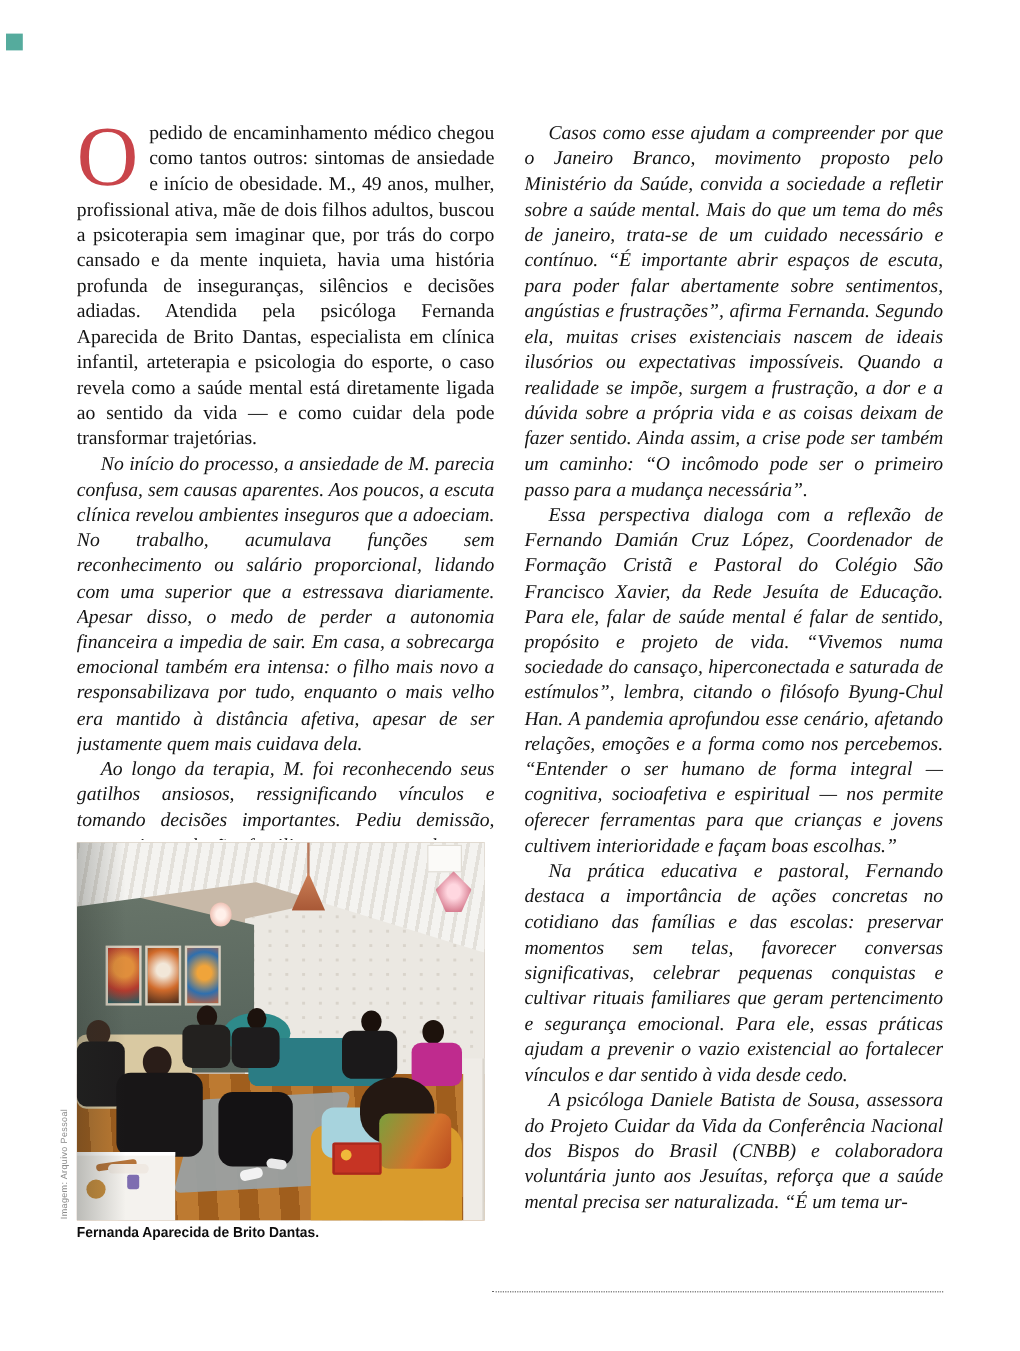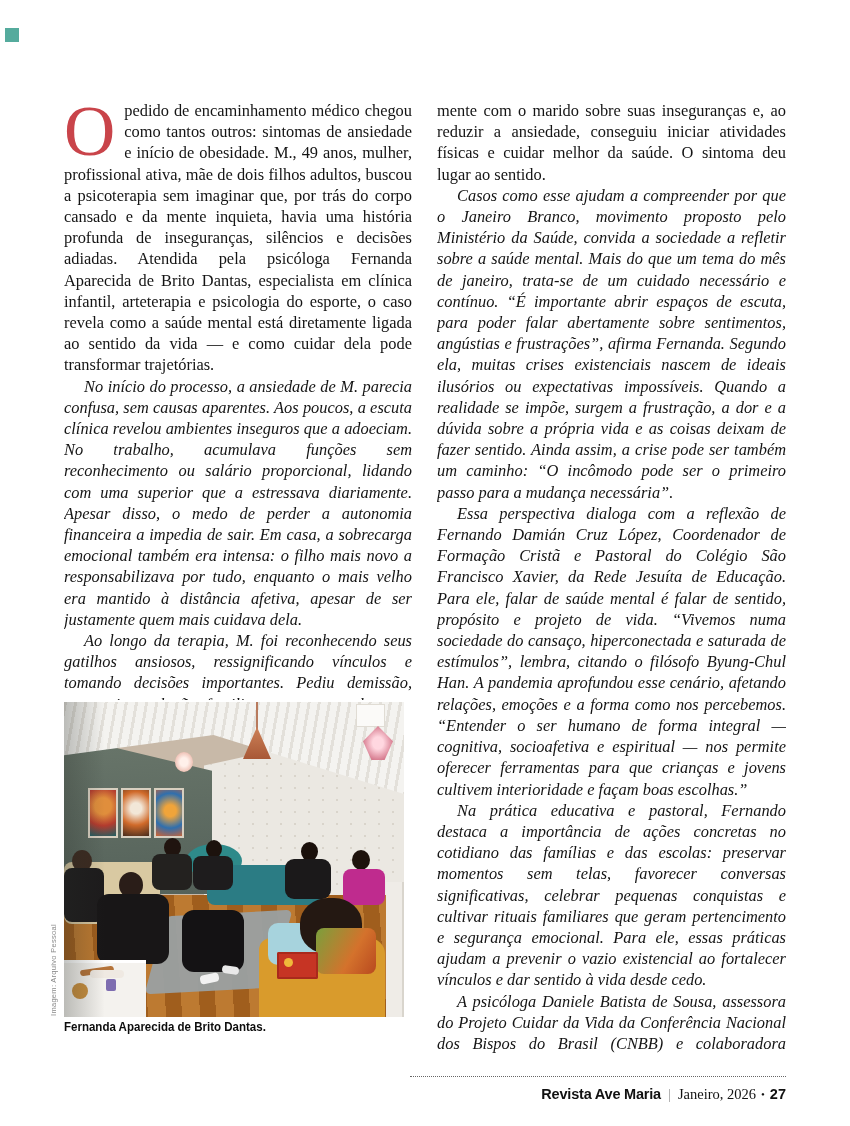--- a/index.html
+++ b/index.html
@@ -110,21 +110,20 @@
 
   <div class="corner-square"></div>
 
   <div class="col left">
     <p class="p first"><span class="dropcap">O</span><span>pedido de encaminhamento médico chegou como tantos outros: sintomas de ansiedade e início de obesidade. M., 49 anos, mulher, profissional ativa, mãe de dois filhos adultos, buscou a psicoterapia sem imaginar que, por trás do corpo cansado e da mente inquieta, havia uma história profunda de inseguranças, silêncios e decisões adiadas. Atendida pela psicóloga Fernanda Aparecida de Brito Dantas, especialista em clínica infantil, arteterapia e psicologia do esporte, o caso revela como a saúde mental está diretamente ligada ao sentido da vida — e como cuidar dela pode transformar trajetórias.</span></p>
     <p class="p indent">No início do processo, a ansiedade de M. parecia confusa, sem causas aparentes. Aos poucos, a escuta clínica revelou ambientes inseguros que a adoeciam. No trabalho, acumulava funções sem reconhecimento ou salário proporcional, lidando com uma superior que a estressava diariamente. Apesar disso, o medo de perder a autonomia financeira a impedia de sair. Em casa, a sobrecarga emocional também era intensa: o filho mais novo a responsabilizava por tudo, enquanto o mais velho era mantido à distância afetiva, apesar de ser justamente quem mais cuidava dela.</p>
     <p class="p indent">Ao longo da terapia, M. foi reconhecendo seus gatilhos ansiosos, ressignificando vínculos e tomando decisões importantes. Pediu demissão, reorganizou relações familiares, conversou aberta-</p>
   </div>
 
   <div class="col right">
-    <p class="p">mente com o marido sobre suas inseguranças e, ao reduzir a ansiedade, conseguiu iniciar atividades físicas e cuidar melhor da saúde. O sintoma deu lugar ao sentido.</p>
     <p class="p indent">Casos como esse ajudam a compreender por que o Janeiro Branco, movimento proposto pelo Ministério da Saúde, convida a sociedade a refletir sobre a saúde mental. Mais do que um tema do mês de janeiro, trata-se de um cuidado necessário e contínuo. “É importante abrir espaços de escuta, para poder falar abertamente sobre sentimentos, angústias e frustrações”, afirma Fernanda. Segundo ela, muitas crises existenciais nascem de ideais ilusórios ou expectativas impossíveis. Quando a realidade se impõe, surgem a frustração, a dor e a dúvida sobre a própria vida e as coisas deixam de fazer sentido. Ainda assim, a crise pode ser também um caminho: “O incômodo pode ser o primeiro passo para a mudança necessária”.</p>
     <p class="p indent">Essa perspectiva dialoga com a reflexão de Fernando Damián Cruz López, Coordenador de Formação Cristã e Pastoral do Colégio São Francisco Xavier, da Rede Jesuíta de Educação. Para ele, falar de saúde mental é falar de sentido, propósito e projeto de vida. “Vivemos numa sociedade do cansaço, hiperconectada e saturada de estímulos”, lembra, citando o filósofo Byung-Chul Han. A pandemia aprofundou esse cenário, afetando relações, emoções e a forma como nos percebemos. “Entender o ser humano de forma integral — cognitiva, socioafetiva e espiritual — nos permite oferecer ferramentas para que crianças e jovens cultivem interioridade e façam boas escolhas.”</p>
     <p class="p indent">Na prática educativa e pastoral, Fernando destaca a importância de ações concretas no cotidiano das famílias e das escolas: preservar momentos sem telas, favorecer conversas significativas, celebrar pequenas conquistas e cultivar rituais familiares que geram pertencimento e segurança emocional. Para ele, essas práticas ajudam a prevenir o vazio existencial ao fortalecer vínculos e dar sentido à vida desde cedo.</p>
     <p class="p indent">A psicóloga Daniele Batista de Sousa, assessora do Projeto Cuidar da Vida da Conferência Nacional dos Bispos do Brasil (CNBB) e colaboradora voluntária junto aos Jesuítas, reforça que a saúde mental precisa ser naturalizada. “É um tema ur-</p>
   </div>
 
   <div class="photo">
     <div class="ph-right-wall"></div>
     <div class="ph-left-wall"></div>
     <div class="ph-ceiling"></div>
@@ -183,17 +182,14 @@
     <div class="ph-jar"></div>
     <div class="ph-candle1"></div>
     <div class="ph-right-shelf"></div>
     <div class="ph-vignette"></div>
   </div>
 
   <div class="credit">Imagem: Arquivo Pessoal</div>
   <div class="caption">Fernanda Aparecida de Brito Dantas.</div>
 
   <div class="footer-rule"></div>
-  <div class="footer">
-    <span class="f-mag">Revista Ave Maria</span><span class="f-sep">|</span><span class="f-issue">Janeiro, 2026</span><span class="f-bullet">•</span><span class="f-page">27</span>
-  </div>
 
 </div>
 
 </body></html>

